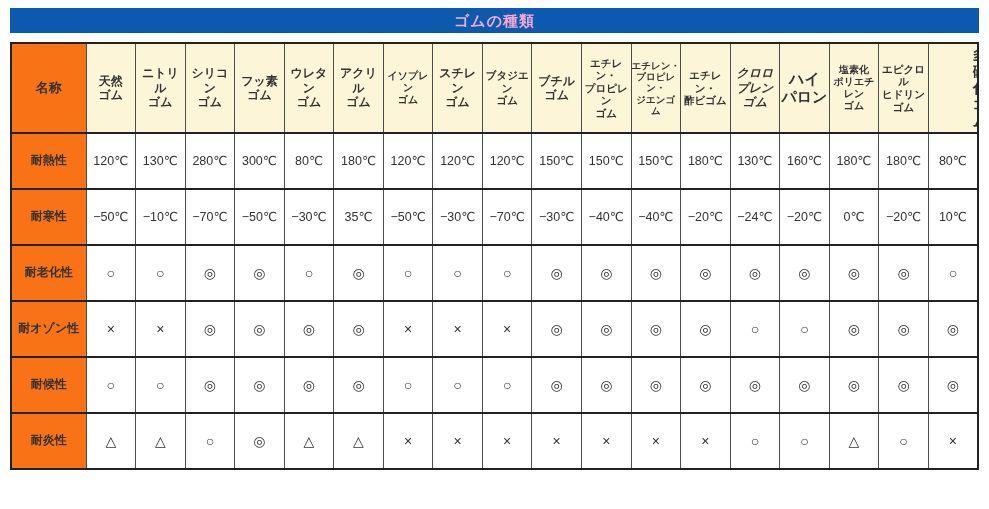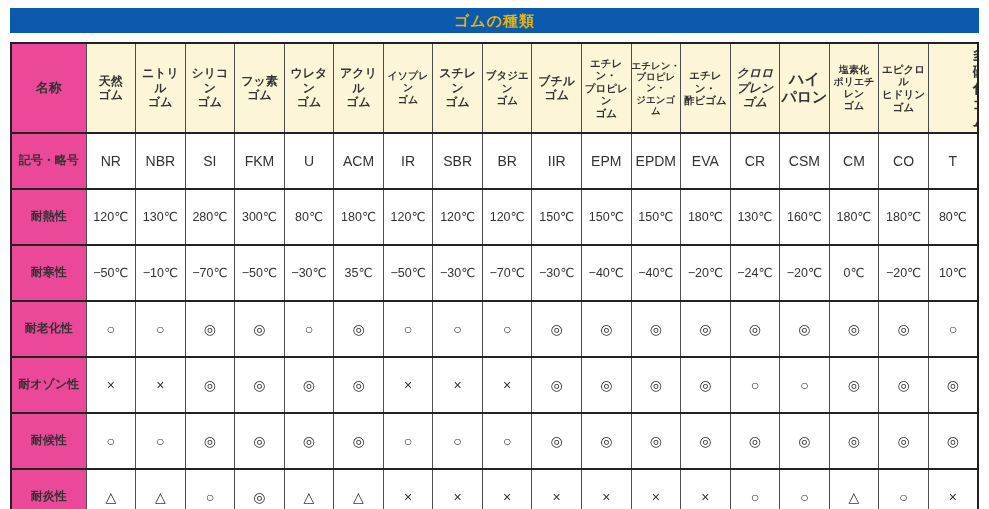--- a/index.html
+++ b/index.html
@@ -6,21 +6,21 @@
   html, body {
     width: 989px; height: 509px;
     background: #ffffff;
     font-family: "Liberation Sans", "DejaVu Sans", sans-serif;
   }
   .page { padding: 8px 10px 0 10px; }
 
   .title-bar {
     width: 969px; height: 25px;
     background: #0b5aad;
-    color: #eab308;
+    color: #f9a8d4;
     font-size: 15px; font-weight: bold;
     text-align: center; line-height: 25px;
     letter-spacing: 1px;
   }
 
   table.rubber {
     margin-top: 9px;
     width: 969px;
     border-collapse: collapse;
     table-layout: fixed;
@@ -34,21 +34,21 @@
     color: #333333;
     overflow: hidden;
   }
   table.rubber tr:first-child th { height: 59px; }
   table.rubber tr:not(:first-child) th,
   table.rubber tr:not(:first-child) td { height: 56px; }
 
   col.rowhead-col { width: 75px; }
 
   th.row-head {
-    background: #ec4899;
+    background: #f97316;
     font-size: 12px; font-weight: bold;
   }
   th.corner { font-size: 13px; }
   th.col-head {
     background: #fcf5d8;
     font-weight: bold;
     white-space: pre-line;
     line-height: 1.2;
     padding: 2px 0;
   }
@@ -103,41 +103,20 @@
           <th class="col-head" style="font-size: 15px;">ハイ
 パロン</th>
           <th class="col-head" style="font-size: 10px;">塩素化
 ポリエチレン
 ゴム</th>
           <th class="col-head" style="font-size: 10.5px;">エピクロル
 ヒドリン
 ゴム</th>
           <th class="col-head" style="font-size: 14px; padding-left: 44px;">多硫化
 ゴム</th>
-        </tr>
-        <tr>
-          <th class="row-head">記号・略号</th>
-          <td class="val-abbr">NR</td>
-          <td class="val-abbr">NBR</td>
-          <td class="val-abbr">SI</td>
-          <td class="val-abbr">FKM</td>
-          <td class="val-abbr">U</td>
-          <td class="val-abbr">ACM</td>
-          <td class="val-abbr">IR</td>
-          <td class="val-abbr">SBR</td>
-          <td class="val-abbr">BR</td>
-          <td class="val-abbr">IIR</td>
-          <td class="val-abbr">EPM</td>
-          <td class="val-abbr">EPDM</td>
-          <td class="val-abbr">EVA</td>
-          <td class="val-abbr">CR</td>
-          <td class="val-abbr">CSM</td>
-          <td class="val-abbr">CM</td>
-          <td class="val-abbr">CO</td>
-          <td class="val-abbr">T</td>
         </tr>
         <tr>
           <th class="row-head">耐熱性</th>
           <td class="val-temp">120℃</td>
           <td class="val-temp">130℃</td>
           <td class="val-temp">280℃</td>
           <td class="val-temp">300℃</td>
           <td class="val-temp">80℃</td>
           <td class="val-temp">180℃</td>
           <td class="val-temp">120℃</td>

